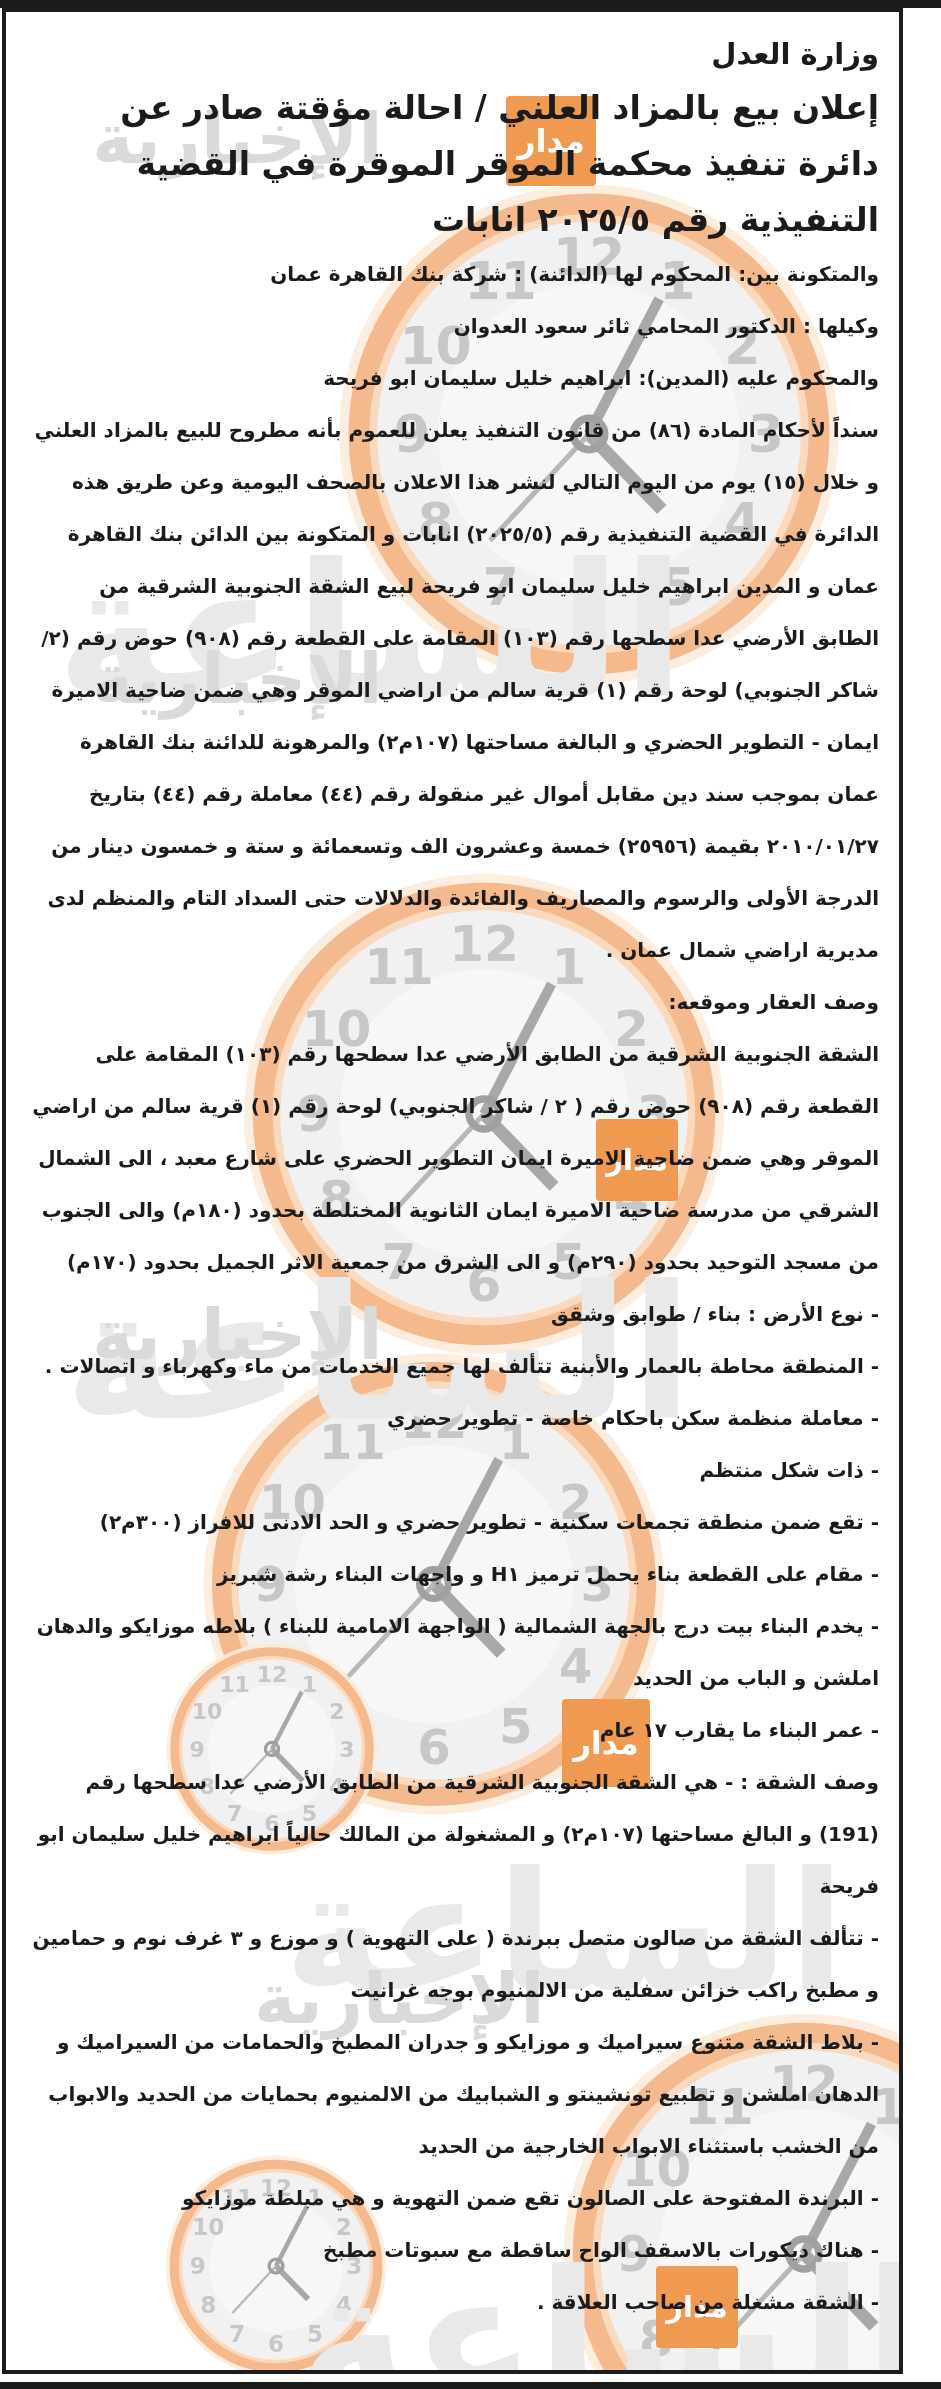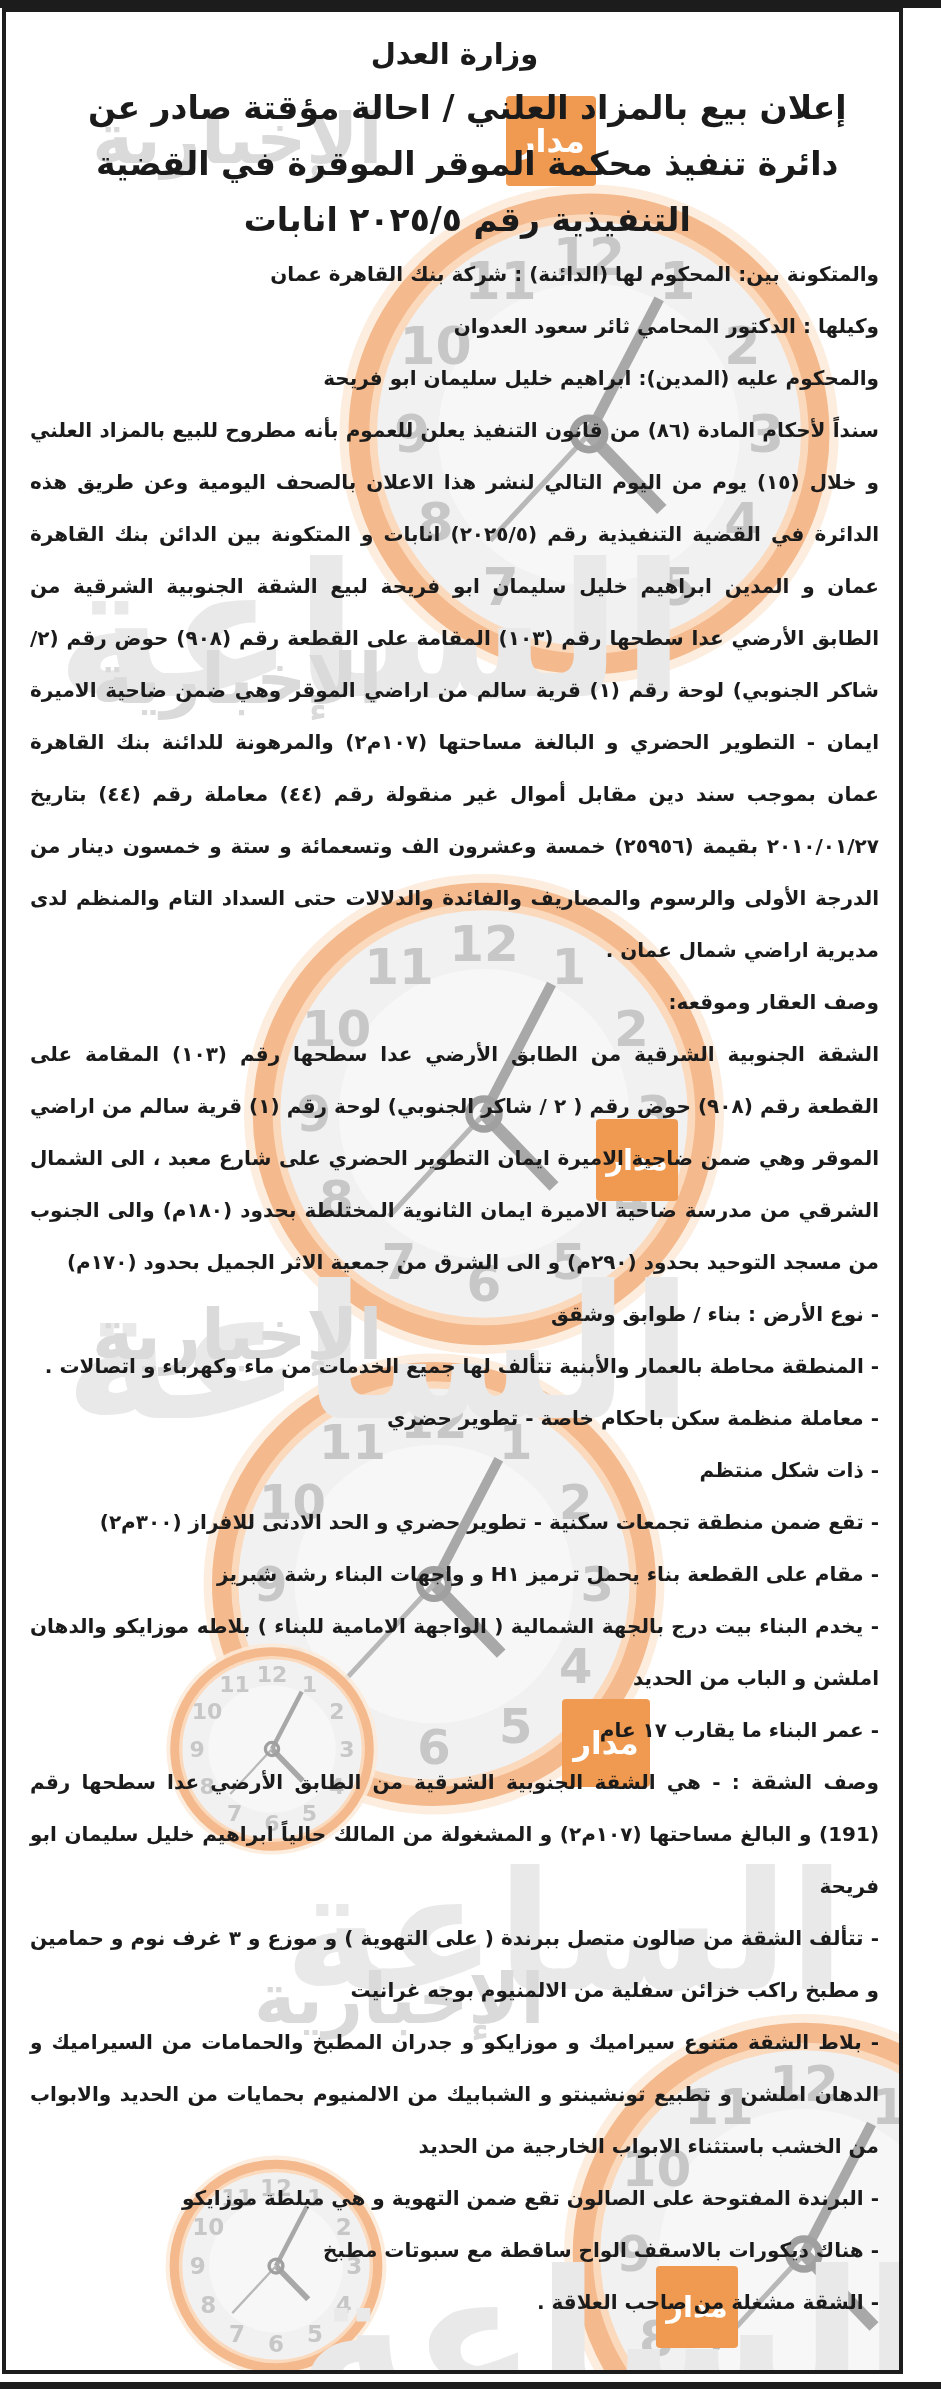--- a/index.html
+++ b/index.html
@@ -17,21 +17,21 @@
           letter-spacing:4px;white-space:nowrap;}
   .wm-small{position:absolute;font-weight:bold;color:#dadada;font-size:70px;line-height:1;white-space:nowrap;}
   .wm-logo{position:absolute;background:#ef9a50;border-radius:4px;display:flex;
            align-items:center;justify-content:center;color:#ffffff;font-weight:bold;}
   
   .content{position:absolute;inset:0;padding:16px 20px 0 24px;box-sizing:border-box;
            color:#1b1b1b;font-weight:bold;font-size:20px;line-height:52px;
            text-align:justify;}
   .title{font-size:29px;line-height:52px;text-align:center;margin:0;font-weight:bold;}
   .headline{font-size:33px;line-height:56px;text-align:center;margin:0 auto;font-weight:bold;max-width:97%;}
-  .content p{margin:0;}
+  .content p{margin:0;text-align:right;}
 </style>
 </head>
 <body>
 
 <div class="page">
   <div class="edge-bar top"></div>
   <div class="edge-bar bottom"></div>
 
   <div class="frame">
 

